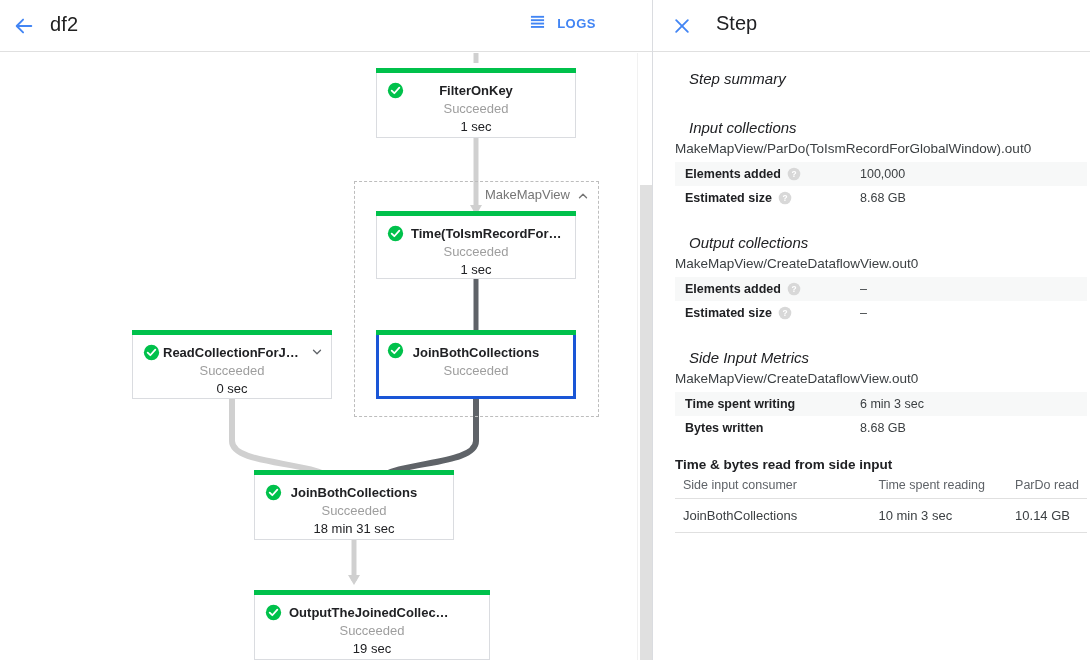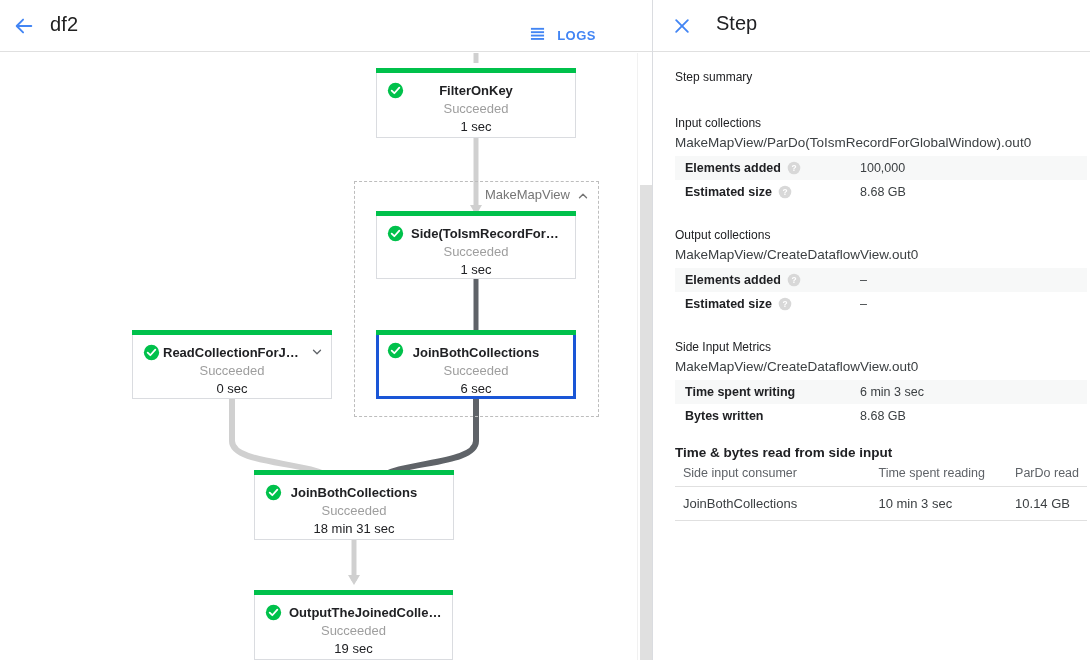--- a/index.html
+++ b/index.html
@@ -54,21 +54,21 @@
     left: 50px; top: 13px;
     font-size: 20px;
     color: #212121;
     font-weight: 400;
     letter-spacing: 0.1px;
     text-align: right;
   }
 
   #logs-button {
     position: absolute;
-    right: 52px; top: 24px;
+    right: 52px; top: 12px;
     display: flex;
     align-items: center;
     gap: 12px;
     cursor: pointer;
     padding: 2px 4px;
   }
   #logs-label {
     font-size: 13px;
     font-weight: 600;
     color: #4285f4;
@@ -232,24 +232,25 @@
     color: #202124;
     font-weight: 400;
   }
 
   #panel-body {
     position: relative;
     padding: 18px 0 0 0;
   }
 
   .section-heading {
-    font-size: 12px;
+    font-size: 15px;
     color: #202124;
-    margin: 0 0 8px 22px;
+    margin: 0 0 8px 36px;
     font-weight: 400;
+    font-style: italic;
   }
   .section-heading.tight { margin-bottom: 5px; }
 
   .collection-name {
     font-size: 13.5px;
     color: #3c4043;
     margin: 0 0 6px 22px;
   }
 
   .kv-table {
@@ -387,36 +388,35 @@
       </div>
 
       <div class="node" style="left:376px; top:163px; width:200px; height:63px;">
         <div class="node-bar"></div>
         <span class="node-check">
           <svg width="17" height="17" viewBox="0 0 20 20">
             <circle cx="10" cy="10" r="9" fill="#00c14b"></circle>
             <polyline points="5.5,10.2 8.6,13.2 14.5,6.6" fill="none" stroke="#fff" stroke-width="2.1" stroke-linecap="round" stroke-linejoin="round"></polyline>
           </svg>
         </span>
-        <div class="node-title" style="padding:0 8px 0 34px; text-align:left;">Side(ToIsmRecordFor…</div>
+        <div class="node-title" style="padding:0 8px 0 34px; text-align:left;">Time(ToIsmRecordFor…</div>
         <div class="node-status">Succeeded</div>
         <div class="node-time">1 sec</div>
       </div>
 
       <div class="node selected" style="left:376px; top:282px; width:200px; height:64px;">
         <div class="node-bar"></div>
         <span class="node-check">
           <svg width="17" height="17" viewBox="0 0 20 20">
             <circle cx="10" cy="10" r="9" fill="#00c14b"></circle>
             <polyline points="5.5,10.2 8.6,13.2 14.5,6.6" fill="none" stroke="#fff" stroke-width="2.1" stroke-linecap="round" stroke-linejoin="round"></polyline>
           </svg>
         </span>
         <div class="node-title">JoinBothCollections</div>
         <div class="node-status">Succeeded</div>
-        <div class="node-time">6 sec</div>
       </div>
 
       <div class="node" style="left:132px; top:282px; width:200px; height:64px;">
         <div class="node-bar"></div>
         <span class="node-check">
           <svg width="17" height="17" viewBox="0 0 20 20">
             <circle cx="10" cy="10" r="9" fill="#00c14b"></circle>
             <polyline points="5.5,10.2 8.6,13.2 14.5,6.6" fill="none" stroke="#fff" stroke-width="2.1" stroke-linecap="round" stroke-linejoin="round"></polyline>
           </svg>
         </span>
@@ -436,21 +436,21 @@
           <svg width="17" height="17" viewBox="0 0 20 20">
             <circle cx="10" cy="10" r="9" fill="#00c14b"></circle>
             <polyline points="5.5,10.2 8.6,13.2 14.5,6.6" fill="none" stroke="#fff" stroke-width="2.1" stroke-linecap="round" stroke-linejoin="round"></polyline>
           </svg>
         </span>
         <div class="node-title">JoinBothCollections</div>
         <div class="node-status">Succeeded</div>
         <div class="node-time">18 min 31 sec</div>
       </div>
 
-      <div class="node" style="left:254px; top:542px; width:199px; height:65px;">
+      <div class="node" style="left:254px; top:542px; width:236px; height:65px;">
         <div class="node-bar"></div>
         <span class="node-check">
           <svg width="17" height="17" viewBox="0 0 20 20">
             <circle cx="10" cy="10" r="9" fill="#00c14b"></circle>
             <polyline points="5.5,10.2 8.6,13.2 14.5,6.6" fill="none" stroke="#fff" stroke-width="2.1" stroke-linecap="round" stroke-linejoin="round"></polyline>
           </svg>
         </span>
         <div class="node-title" style="padding:0 8px 0 34px; text-align:left;">OutputTheJoinedCollec…</div>
         <div class="node-status">Succeeded</div>
         <div class="node-time">19 sec</div>

